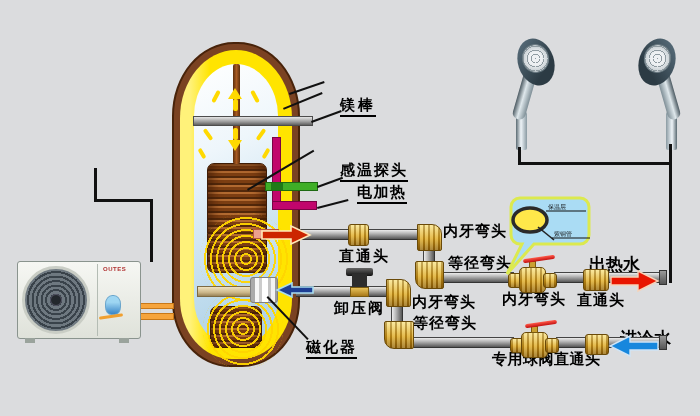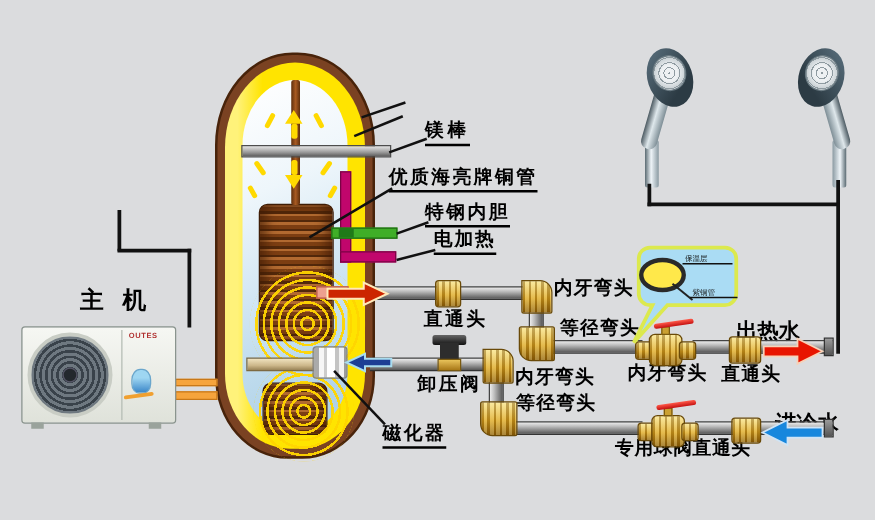--- a/index.html
+++ b/index.html
@@ -124,21 +124,20 @@
   <div style="left:659px;top:335px;width:8px;height:15px;background:linear-gradient(180deg,#9a9a9a,#555);border:1px solid #333;z-index:5;"></div>
   <svg style="left:610px;top:336px;z-index:6;" width="48" height="20" viewBox="0 0 48 20">
     <polygon points="48,6 20,6 20,0 0,10 20,20 20,14 48,14" fill="#1787dd" stroke="#cfe4f6" stroke-width="1.4"></polygon>
   </svg>
 
 
   <div class="wire" style="left:94px;top:168px;width:3px;height:33px;"></div>
   <div class="wire" style="left:94px;top:199px;width:59px;height:3px;"></div>
   <div class="wire" style="left:150px;top:199px;width:3px;height:63px;"></div>
 
-  <div class="lbl" style="left:64px;top:231px;font-size:19px;letter-spacing:15px;">主机</div>
   <div style="left:17px;top:261px;width:124px;height:78px;z-index:4;">
     <div style="left:0;top:0;width:124px;height:78px;background:linear-gradient(180deg,#f6f7f3,#dfe2da);
                 border:1.5px solid #8a948e;border-radius:3px;"></div>
     <div style="left:80px;top:3px;width:1px;height:72px;background:#b4bcb4;"></div>
     <div style="left:5px;top:5px;width:68px;height:68px;border-radius:50%;border:3px solid #c9cdc5;
                 background:repeating-radial-gradient(circle at 50% 50%, #39424a 0 2px, #6e7880 2px 4.5px);"></div>
     <div style="left:33px;top:33px;width:12px;height:12px;border-radius:50%;background:#23282d;border:1px solid #556;"></div>
     <div style="left:86px;top:5px;font-size:6px;font-weight:bold;color:#b03030;letter-spacing:.5px;">OUTES</div>
     <div style="left:88px;top:34px;width:16px;height:20px;border-radius:45% 45% 40% 40%;
                 background:linear-gradient(180deg,#9ed6f2 0 35%,#3a86c8);border:1px solid #6aa6cc;"></div>
@@ -179,23 +178,22 @@
 
   <div class="line" style="left:289px;top:93px;width:37px;transform:rotate(-18.9deg);"></div>
   <div class="line" style="left:283px;top:108px;width:42px;transform:rotate(-22.3deg);"></div>
   <div class="line" style="left:311px;top:121px;width:32px;transform:rotate(-20deg);"></div>
   <div class="line" style="left:247px;top:189px;width:77px;transform:rotate(-30.6deg);"></div>
   <div class="line" style="left:317px;top:186px;width:27px;transform:rotate(-19.8deg);"></div>
   <div class="line" style="left:317px;top:207px;width:32px;transform:rotate(-14.5deg);"></div>
   <div class="line" style="left:268px;top:296px;width:59px;transform:rotate(46.4deg);"></div>
 
   <div class="lbl u" style="left:340px;top:97px;letter-spacing:3px;">镁棒</div>
-  <div class="lbl u" style="left:311px;top:134px;letter-spacing:2px;">优质海亮牌铜管</div>
-  <div class="lbl u" style="left:340px;top:162px;letter-spacing:2px;">特钢内胆</div>
-  <div class="lbl u" style="left:347px;top:184px;letter-spacing:1.5px;">电加热</div>
+  <div class="lbl u" style="left:340px;top:162px;letter-spacing:2px;">感温探头</div>
+  <div class="lbl u" style="left:357px;top:184px;letter-spacing:1.5px;">电加热</div>
 
   <div class="lbl" style="left:339px;top:248px;letter-spacing:2px;">直通头</div>
   <div class="lbl" style="left:443px;top:223px;letter-spacing:1px;">内牙弯头</div>
   <div class="lbl" style="left:448px;top:255px;letter-spacing:1px;">等径弯头</div>
   <div class="lbl" style="left:502px;top:291px;letter-spacing:1px;">内牙弯头</div>
   <div class="lbl" style="left:577px;top:292px;letter-spacing:1px;">直通头</div>
   <div class="lbl big" style="left:589px;top:256px;">出热水</div>
 
   <div class="lbl" style="left:334px;top:300px;letter-spacing:2px;">卸压阀</div>
   <div class="lbl" style="left:412px;top:294px;letter-spacing:1px;">内牙弯头</div>

